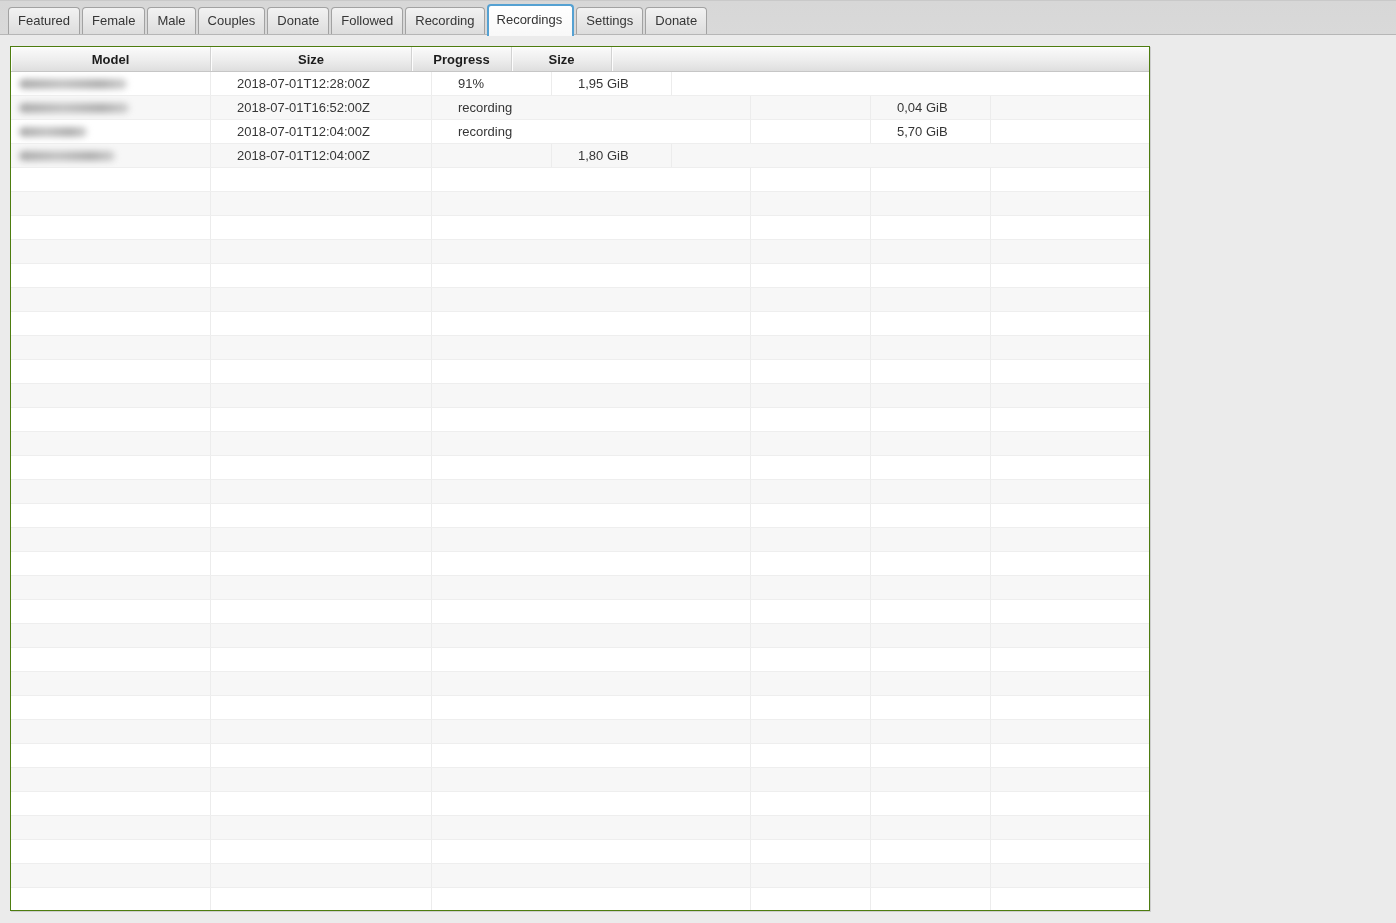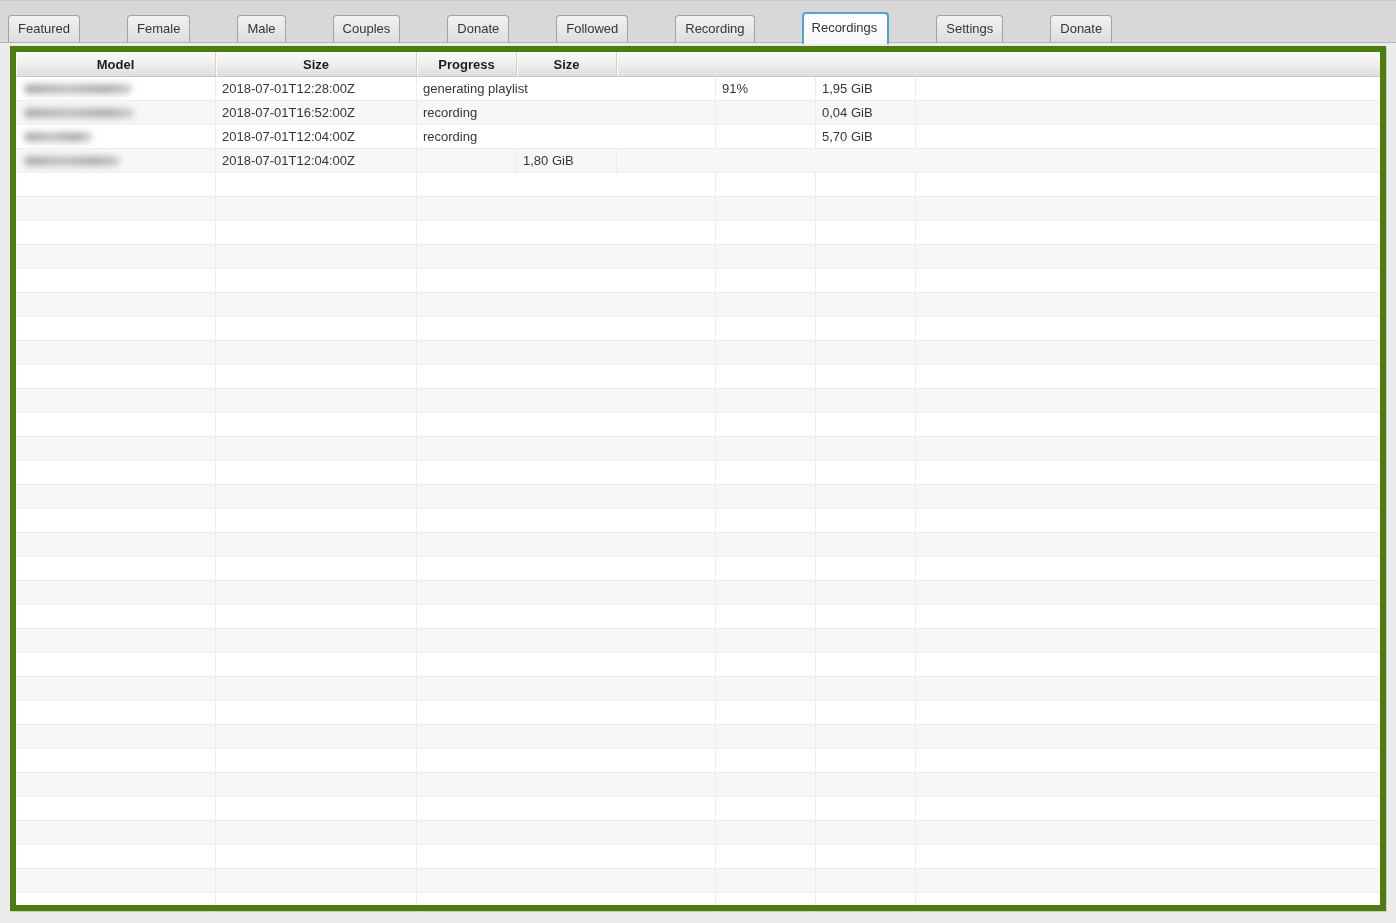--- a/index.html
+++ b/index.html
@@ -5,28 +5,27 @@
   * { box-sizing: border-box; margin: 0; padding: 0; }
   html, body {
     width: 1396px; height: 923px;
     overflow: hidden;
     font-family: "Liberation Sans", "DejaVu Sans", sans-serif;
     background: #ebebeb;
   }
   
   .tab-bar {
     position: absolute; left: 0; top: 0; right: 0;
-    height: 43px;
+    height: 35px;
     background: linear-gradient(to bottom, #d7d7d7, #d9d9d9);
     border-top: 1px solid #c9c9c9;
     border-bottom: 1px solid #b6b6b6;
     display: flex;
     align-items: flex-end;
     padding-left: 8px;
-    gap: 45px;
   }
   .tab {
     position: relative;
     font-size: 13px;
     color: #363636;
     background: linear-gradient(to bottom, #f2f2f2, #dddddd);
     border: 1px solid #a2a2a2;
     border-bottom: none;
     border-radius: 4px 4px 0 0;
     padding: 5px 9px 6px 9px;
@@ -40,22 +39,22 @@
     border-bottom: none;
     padding: 6px 10px 9px 8px;
     margin-bottom: -2px;
     z-index: 2;
     color: #333333;
   }
   
   .table-wrap {
     position: absolute;
     left: 10px; top: 46px;
-    width: 1376px; height: 865px;
-    border: 6px solid #4d7c0f;
+    width: 1140px; height: 865px;
+    border: 1px solid #4d7c0f;
     box-shadow: 1px 1px 0 #cdcdcd;
     background: #bef264;
     overflow: hidden;
   }
   .thead {
     display: flex;
     height: 25px;
     background: linear-gradient(to bottom, #fbfbfb 0%, #ededed 55%, #dedede 100%);
     border-bottom: 1px solid #c6c6c6;
   }
@@ -71,20 +70,21 @@
     box-shadow: inset 1px 1px 0 #fdfdfd;
     overflow: hidden;
   }
   .hcell.col-5 { border-right: none; }
   .tbody { width: 100%; }
   .row {
     display: flex;
     height: 24px;
     background: #ffffff;
     border-bottom: 1px solid #eeeeee;
+    gap: 20px;
   }
   .row.stripe { background: #f7f7f7; justify-content: flex-end; }
   .cell {
     height: 100%;
     display: flex;
     align-items: center;
     font-size: 13px;
     color: #363636;
     padding-left: 6px;
     border-right: 1px solid #ececec;
@@ -129,21 +129,20 @@
         <div class="hcell col-3">Progress</div>
         <div class="hcell col-4">Size</div>
         <div class="hcell col-5"></div>
       </div>
     <div class="tbody">
         <div class="row">
           <div class="cell col-0">
             <div class="blur-blob" style="width: 108px;"></div>
           </div>
           <div class="cell col-1">2018-07-01T12:28:00Z</div>
-          <div class="cell col-2">generating playlist</div>
           <div class="cell col-3">91%</div>
           <div class="cell col-4">1,95 GiB</div>
           <div class="cell col-5"></div>
         </div>
         <div class="row stripe">
           <div class="cell col-0">
             <div class="blur-blob" style="width: 110px;"></div>
           </div>
           <div class="cell col-1">2018-07-01T16:52:00Z</div>
           <div class="cell col-2">recording</div>

